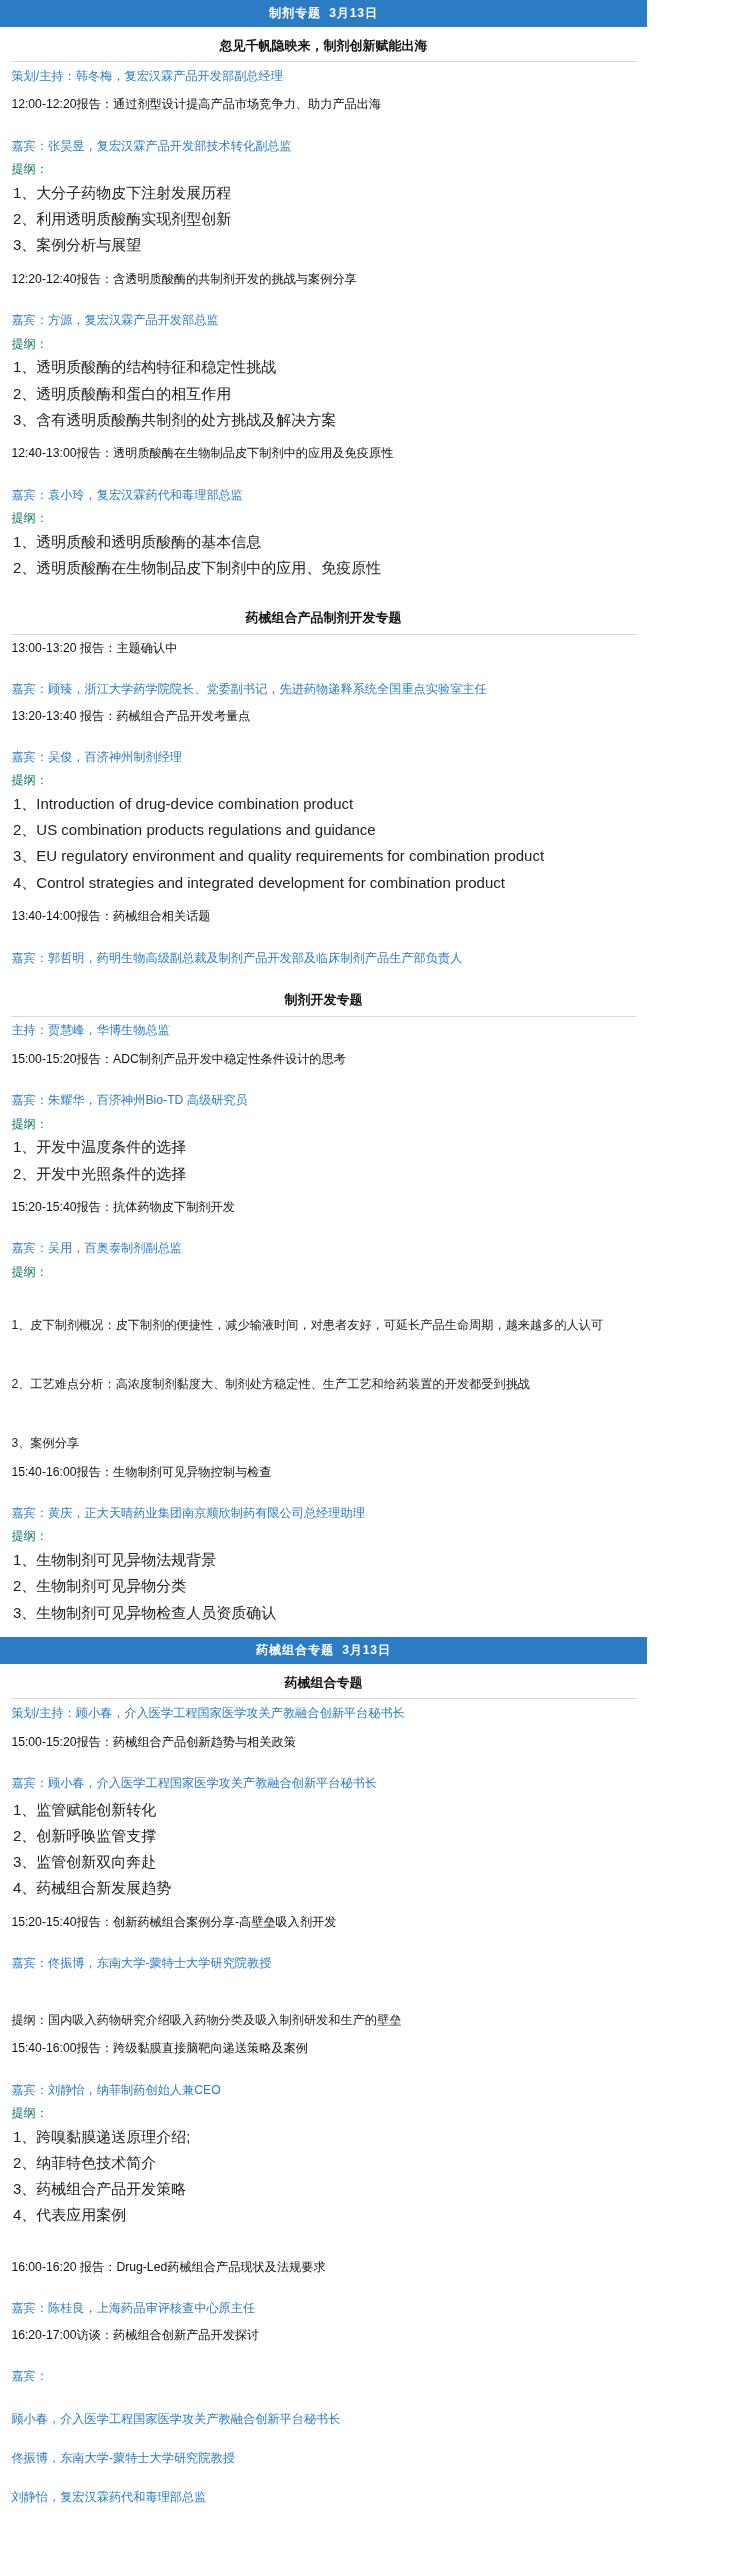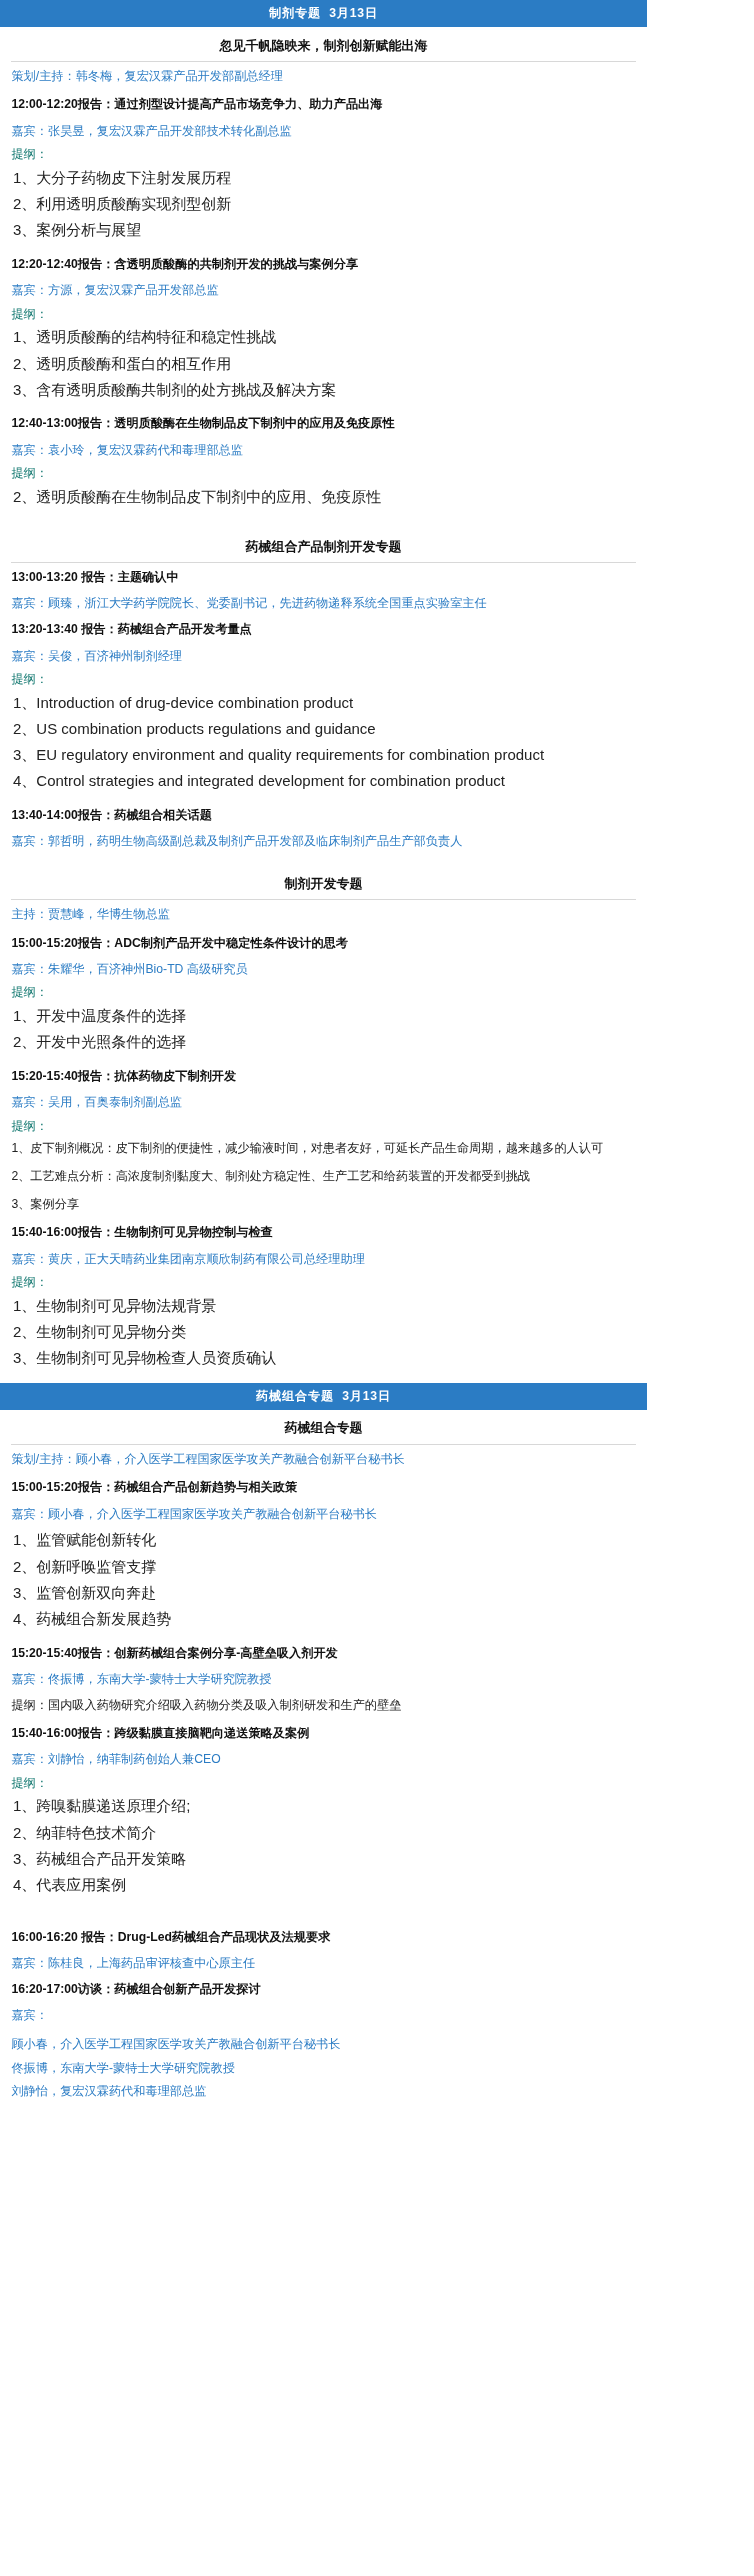--- a/index.html
+++ b/index.html
@@ -41,42 +41,43 @@
   
   .row {
     padding: 4.9px 11.4px 4.9px 11.4px;
     line-height: 1.55;
     font-size: 12.2px;
   }
   .row.tight { padding-top: 2.4px; padding-bottom: 2.4px; }
 
   .blue { color: #2b7cc4; }
 
-  .title-line { color: #111; font-weight: bold; }
-  .speaker-line { color: #2b7cc4; }
+  .title-line { color: #111; font-weight: normal; }
+  .speaker-line { color: #2b7cc4; margin-top: 15px; }
 
   
   .list { padding: 1.6px 11.4px 6.5px 11.4px; }
   .list .li {
     line-height: 1.75;
     font-size: 15px;
     color: #222;
     padding-left: 1.6px;
   }
   .label-line { padding: 3.3px 11.4px 0 11.4px; font-size: 12.2px; color: #0f766e; }
 
   .spacer-sm { height: 4.9px; }
   .spacer-md { height: 11.4px; }
   .spacer-lg { height: 18px; }
 
   .para {
     padding: 3.3px 11.4px 3.3px 11.4px;
     line-height: 1.75;
     font-size: 12.2px;
     color: #222;
+    margin-top: 31px;
   }
 </style>
 </head>
 <body>
 
 <div class="page">
 
   <div class="banner">
     <span>制剂专题</span><span class="date">3月13日</span>
   </div>
@@ -100,20 +101,21 @@
   <div class="list">
     <div class="li">1、透明质酸酶的结构特征和稳定性挑战</div>
     <div class="li">2、透明质酸酶和蛋白的相互作用</div>
     <div class="li">3、含有透明质酸酶共制剂的处方挑战及解决方案</div>
   </div>
 
   <div class="row title-line">12:40-13:00报告：透明质酸酶在生物制品皮下制剂中的应用及免疫原性</div>
   <div class="row tight speaker-line">嘉宾：袁小玲，复宏汉霖药代和毒理部总监</div>
   <div class="label-line">提纲：</div>
   <div class="list">
+    <div class="li">1、透明质酸和透明质酸酶的基本信息</div>
     <div class="li">2、透明质酸酶在生物制品皮下制剂中的应用、免疫原性</div>
   </div>
 
   <div class="spacer-md"></div>
 
   <div class="sec-title">药械组合产品制剂开发专题</div>
   <div class="rule"></div>
 
   <div class="row title-line">13:00-13:20 报告：主题确认中</div>
   <div class="row tight speaker-line">嘉宾：顾臻，浙江大学药学院院长、党委副书记，先进药物递释系统全国重点实验室主任</div>

